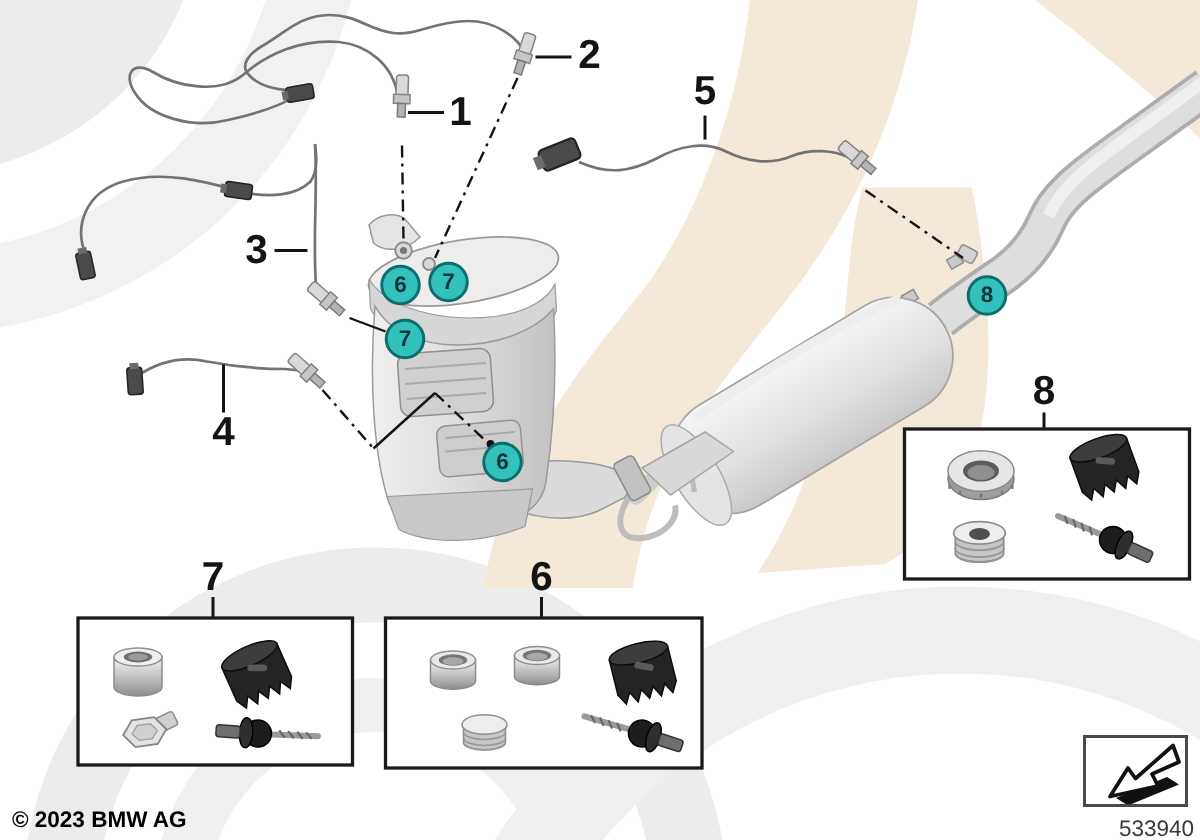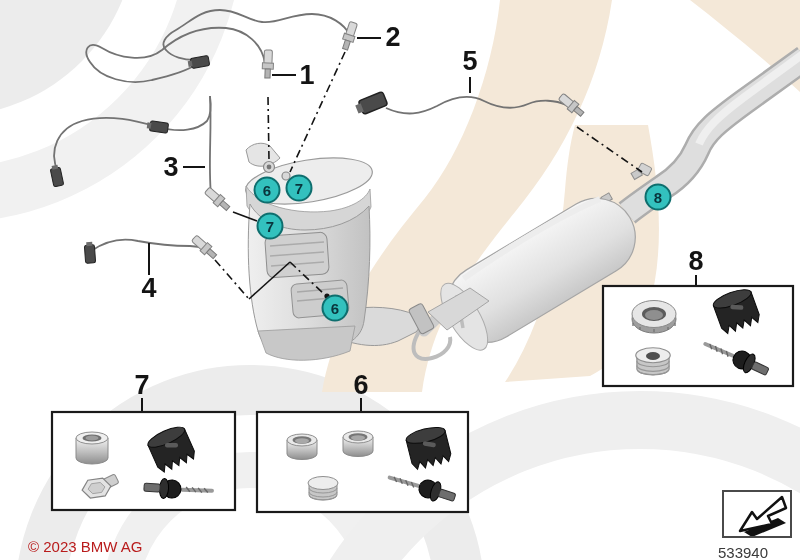--- a/index.html
+++ b/index.html
@@ -14,24 +14,24 @@
     letter-spacing:0;user-select:none;
   }
   .badge{
     position:absolute;width:27px;height:27px;border-radius:50%;
     background:#33C1BE;border:2.5px solid #0E6E6E;box-sizing:border-box;
     transform:translate(-50%,-50%);
     display:flex;align-items:center;justify-content:center;
     font-weight:bold;font-size:15px;color:#09343C;
   }
   .copyright{
-    position:absolute;left:8px;top:538px;font-weight:normal;font-size:15px;color:#b91c1c;margin-left:20px;
+    position:absolute;left:8px;top:538px;font-weight:bold;font-size:15px;color:#000000;
   }
   .docnum{
-    position:absolute;left:718px;top:544px;width:78px;text-align:left;
+    position:absolute;left:718px;top:544px;width:78px;text-align:right;
     font-size:15px;color:#3a3a3a;
   }
   .logobox{
     position:absolute;left:722px;top:490px;width:70px;height:48px;
     border:2px solid #4a4a4a;background:#fff;box-sizing:border-box;
   }
 </style>
 </head>
 <body>
 

